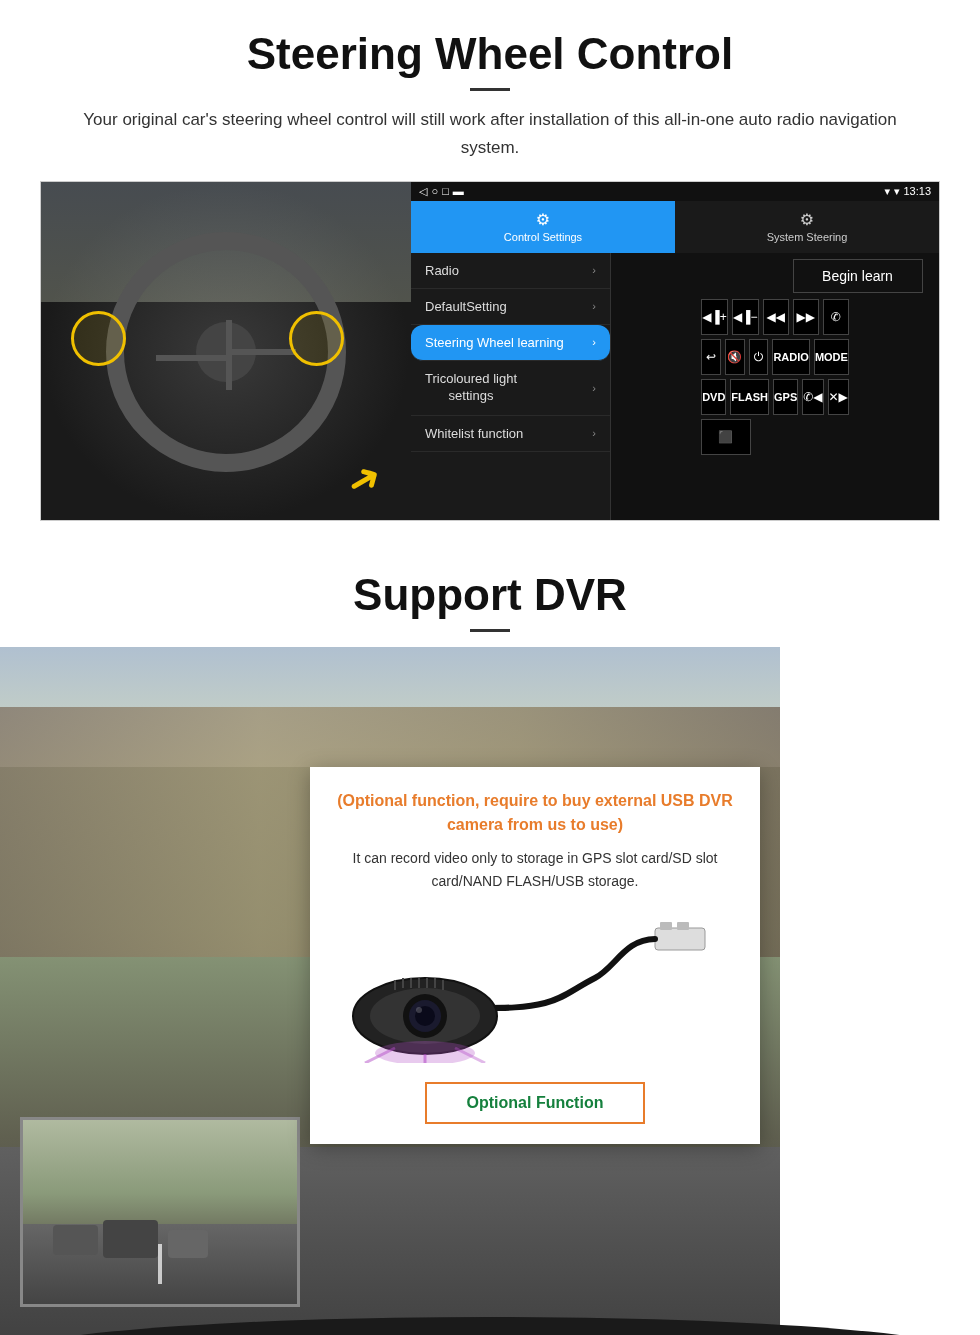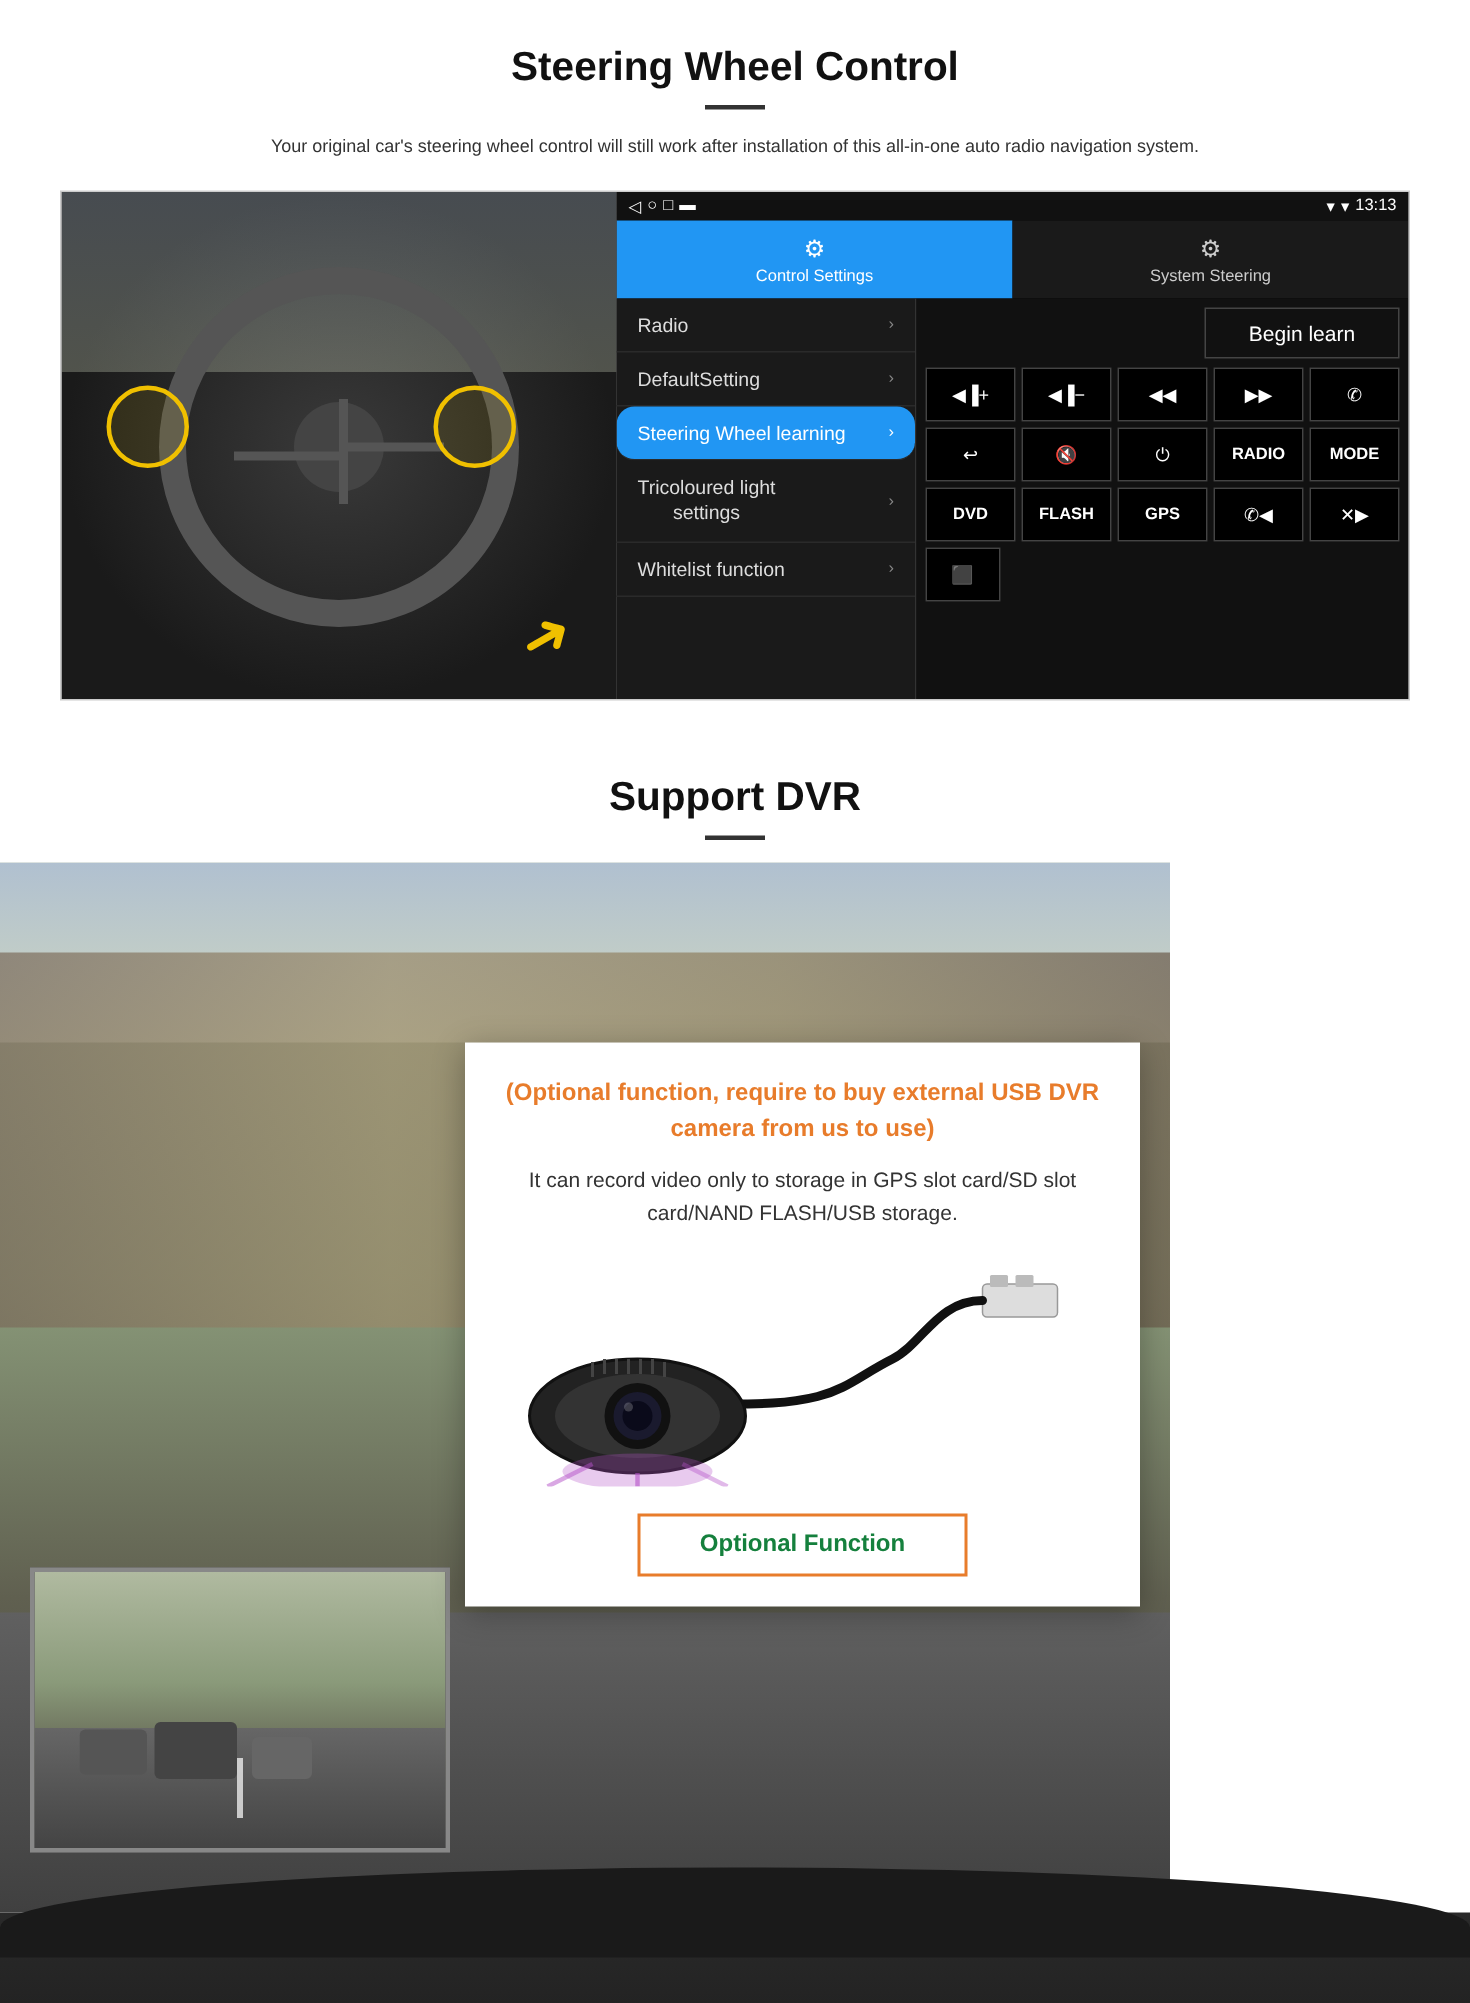--- a/index.html
+++ b/index.html
@@ -9,33 +9,33 @@
       background: #fff;
       overflow-x: hidden;
     }
 
     
     .section-steering {
       padding: 30px 40px 20px;
       text-align: center;
     }
     .section-title {
-      font-size: 27px;
+      font-size: 44px;
       font-weight: 900;
       color: #111;
       line-height: 1.1;
     }
     .title-divider {
       width: 40px;
       height: 3px;
       background: #333;
       margin: 10px auto 15px;
     }
     .section-subtitle {
-      font-size: 12px;
+      font-size: 17px;
       color: #333;
       line-height: 1.6;
       max-width: 860px;
       margin: 0 auto 20px;
     }
 
     
     .steering-panel {
       display: flex;
       width: 900px;
@@ -195,20 +195,21 @@
     }
     .menu-item .chevron { font-size: 11px; color: #888; }
     .menu-item.active .chevron { color: #fff; }
 
     .menu-right {
       flex: 1;
       background: #111;
       display: flex;
       flex-direction: column;
       padding: 6px;
+      align-items: center;
     }
     .begin-learn-row {
       display: flex;
       justify-content: flex-end;
       margin-bottom: 6px;
     }
     .begin-learn-btn {
       background: #111;
       border: 1px solid #444;
       color: #fff;

